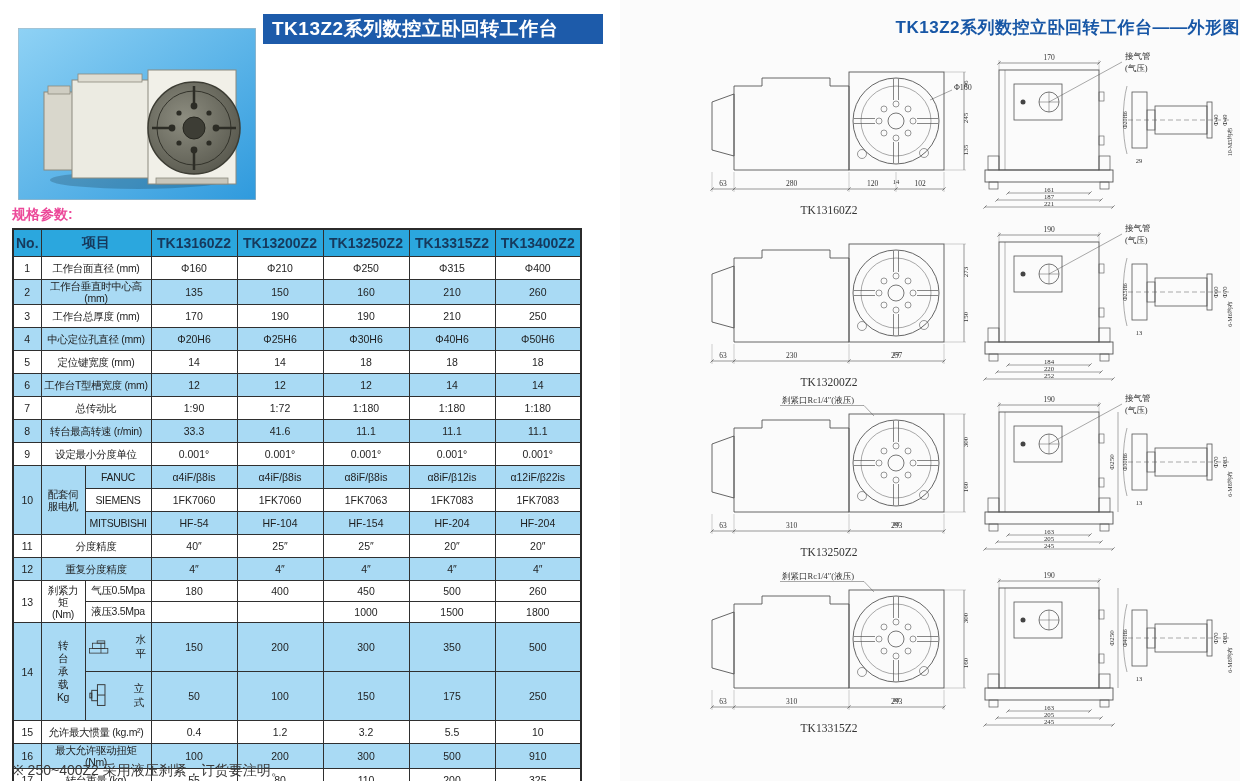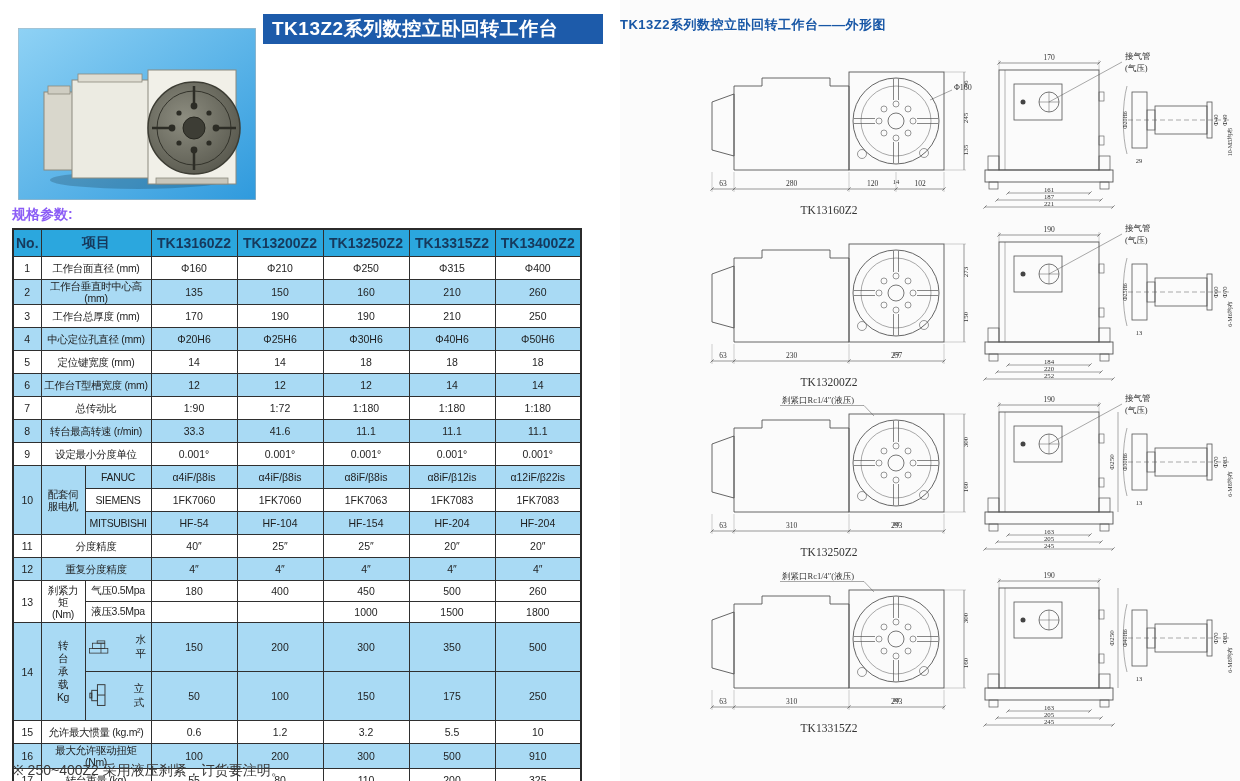--- a/index.html
+++ b/index.html
@@ -14,21 +14,21 @@
 
   .title-bar{
     position:absolute;left:263px;top:14px;width:340px;height:30px;
     background:#1d5baa;color:#fff;font-size:19px;font-weight:bold;
     line-height:30px;padding-left:9px;box-sizing:border-box;letter-spacing:.5px;
   }
   .features{position:absolute;left:272px;top:62px;margin:0;padding:0;list-style:none;}
   .features li{font-size:14px;line-height:23px;color:#1a1a1a;}
   .features .bullet{font-size:9px;vertical-align:2px;margin-right:6px;color:#111;}
 
-  .spec-heading{position:absolute;left:12px;top:206px;font-size:14px;font-weight:bold;color:#8b5cf6;}
+  .spec-heading{position:absolute;left:12px;top:206px;font-size:14px;font-weight:bold;color:#ec4899;}
 
   table.spec{
     position:absolute;left:12px;top:228px;width:568px;
     border-collapse:collapse;table-layout:fixed;border:2px solid #2b2b2b;
   }
   table.spec th,table.spec td{
     border:1px solid #2f2f2f;text-align:center;vertical-align:middle;
     padding:0 2px;overflow:hidden;
   }
   table.spec th{background:#2ba7de;color:#16395c;font-size:14px;font-weight:bold;height:26px;}
@@ -38,22 +38,22 @@
   table.spec tr.short td{height:20px;}
   table.spec tr.tall td{height:44px;}
   .preline{white-space:pre-line;line-height:12px;}
   .vcell{width:15px;margin:16px auto;line-height:13px;word-break:break-all;}
   .subflex{display:flex;align-items:center;justify-content:center;gap:21px;}
   .subflex svg{stroke:#333;fill:none;stroke-width:1;}
 
   .footnote{position:absolute;left:12px;top:760px;font-size:14px;color:#3a3a3a;}
 
   .right-title{
-    position:absolute;left:0;top:16px;width:620px;text-align:left;
-    font-size:13px;font-weight:bold;color:#1857a6;letter-spacing:.5px;
+    position:absolute;left:0;top:16px;width:620px;text-align:right;
+    font-size:17px;font-weight:bold;color:#1857a6;letter-spacing:.5px;
   }
   .drawing{position:absolute;left:14px;width:600px;height:168px;}
 </style>
 </head>
 <body>
 
 <div class="left-col">
 
   <svg class="photo" viewBox="0 0 238 172">
     <defs>
@@ -308,21 +308,21 @@
           </td>
           <td class="shade">50</td>
           <td class="shade">100</td>
           <td class="shade">150</td>
           <td class="shade">175</td>
           <td class="shade">250</td>
         </tr>
         <tr>
           <td class="">15</td>
           <td class=" itemcell preline" colspan="2">允许最大惯量 (kg.m²)</td>
-          <td class="">0.6</td>
+          <td class="">0.4</td>
           <td class="">1.2</td>
           <td class="">3.2</td>
           <td class="">5.5</td>
           <td class="">10</td>
         </tr>
         <tr>
           <td class="shade">16</td>
           <td class="shade itemcell preline" colspan="2">最大允许驱动扭矩 (Nm)</td>
           <td class="shade">100</td>
           <td class="shade">200</td>

